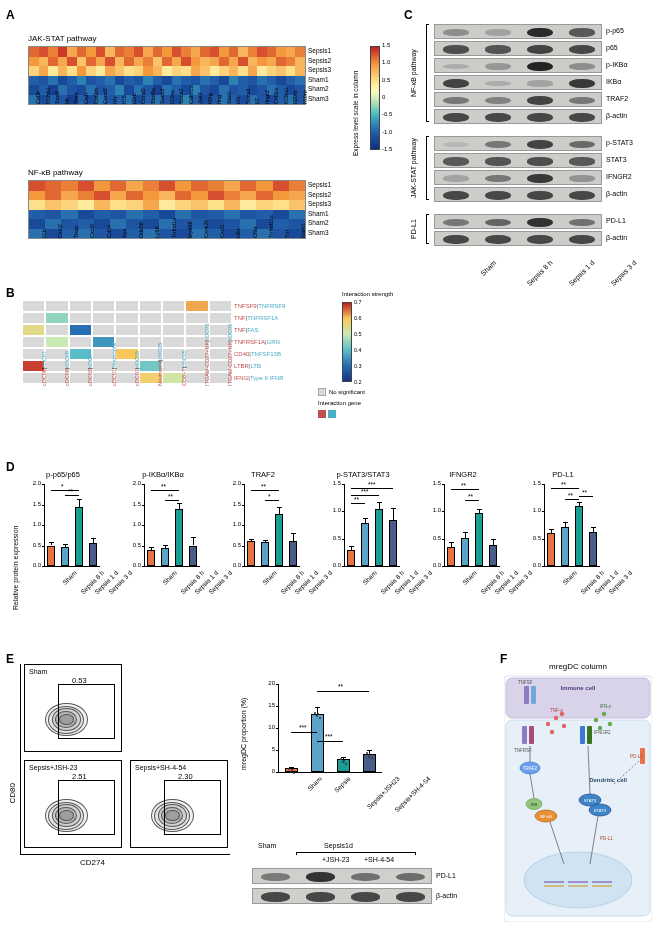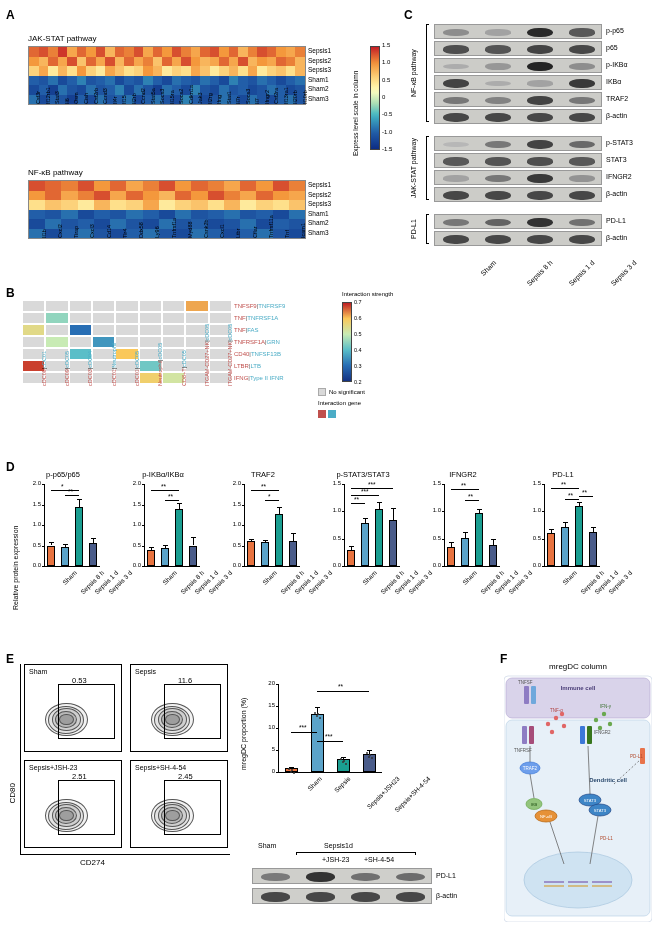--- a/index.html
+++ b/index.html
@@ -866,49 +866,39 @@
     <div class="flow-box" style="left: 8px; top: 0px; width: 98px; height: 88px;">
       <div style="position: absolute; left: 4px; top: 3px; font-size: 7px;">Sham</div>
       <div class="contour" style="left: 19.66px; top: 37.81px; width: 43px; height: 33.5px; background: rgb(242, 242, 242); border-color: rgb(85, 85, 85);"></div>
       <div class="contour" style="left: 23.16px; top: 40.56px; width: 36px; height: 28px; background: rgb(226, 226, 226); border-color: rgb(85, 85, 85);"></div>
       <div class="contour" style="left: 26.66px; top: 43.31px; width: 29px; height: 22.5px; background: rgb(207, 207, 207); border-color: rgb(85, 85, 85);"></div>
       <div class="contour" style="left: 30.16px; top: 46.06px; width: 22px; height: 17px; background: rgb(184, 184, 184); border-color: rgb(85, 85, 85);"></div>
       <div class="contour" style="left: 33.66px; top: 48.81px; width: 15px; height: 11.5px; background: rgb(158, 158, 158); border-color: rgb(85, 85, 85);"></div>
       <div class="gate" style="left: 33.32px; top: 19.36px; width: 56.84px; height: 54.56px;"></div>
       <div style="position: absolute; left: 47.04px; top: 11.44px; font-size: 7.5px;">0.53</div>
     </div>
-    <div class="flow-box" style="left: 114px; top: 0px; width: 98px; height: 88px;">
-      <div style="position: absolute; left: 4px; top: 3px; font-size: 7px;">Sepsis</div>
-      <div class="contour" style="left: 19.66px; top: 37.81px; width: 43px; height: 33.5px; background: rgb(242, 242, 242); border-color: rgb(85, 85, 85);"></div>
-      <div class="contour" style="left: 23.16px; top: 40.56px; width: 36px; height: 28px; background: rgb(226, 226, 226); border-color: rgb(85, 85, 85);"></div>
-      <div class="contour" style="left: 26.66px; top: 43.31px; width: 29px; height: 22.5px; background: rgb(207, 207, 207); border-color: rgb(85, 85, 85);"></div>
-      <div class="contour" style="left: 30.16px; top: 46.06px; width: 22px; height: 17px; background: rgb(184, 184, 184); border-color: rgb(85, 85, 85);"></div>
-      <div class="contour" style="left: 33.66px; top: 48.81px; width: 15px; height: 11.5px; background: rgb(158, 158, 158); border-color: rgb(85, 85, 85);"></div>
-      <div class="gate" style="left: 33.32px; top: 19.36px; width: 56.84px; height: 54.56px;"></div>
-      <div style="position: absolute; left: 47.04px; top: 11.44px; font-size: 7.5px;">11.6</div>
-    </div>
     <div class="flow-box" style="left: 8px; top: 96px; width: 98px; height: 88px;">
       <div style="position: absolute; left: 4px; top: 3px; font-size: 7px;">Sepsis+JSH-23</div>
       <div class="contour" style="left: 19.66px; top: 37.81px; width: 43px; height: 33.5px; background: rgb(242, 242, 242); border-color: rgb(85, 85, 85);"></div>
       <div class="contour" style="left: 23.16px; top: 40.56px; width: 36px; height: 28px; background: rgb(226, 226, 226); border-color: rgb(85, 85, 85);"></div>
       <div class="contour" style="left: 26.66px; top: 43.31px; width: 29px; height: 22.5px; background: rgb(207, 207, 207); border-color: rgb(85, 85, 85);"></div>
       <div class="contour" style="left: 30.16px; top: 46.06px; width: 22px; height: 17px; background: rgb(184, 184, 184); border-color: rgb(85, 85, 85);"></div>
       <div class="contour" style="left: 33.66px; top: 48.81px; width: 15px; height: 11.5px; background: rgb(158, 158, 158); border-color: rgb(85, 85, 85);"></div>
       <div class="gate" style="left: 33.32px; top: 19.36px; width: 56.84px; height: 54.56px;"></div>
       <div style="position: absolute; left: 47.04px; top: 11.44px; font-size: 7.5px;">2.51</div>
     </div>
     <div class="flow-box" style="left: 114px; top: 96px; width: 98px; height: 88px;">
       <div style="position: absolute; left: 4px; top: 3px; font-size: 7px;">Sepsis+SH-4-54</div>
       <div class="contour" style="left: 19.66px; top: 37.81px; width: 43px; height: 33.5px; background: rgb(242, 242, 242); border-color: rgb(85, 85, 85);"></div>
       <div class="contour" style="left: 23.16px; top: 40.56px; width: 36px; height: 28px; background: rgb(226, 226, 226); border-color: rgb(85, 85, 85);"></div>
       <div class="contour" style="left: 26.66px; top: 43.31px; width: 29px; height: 22.5px; background: rgb(207, 207, 207); border-color: rgb(85, 85, 85);"></div>
       <div class="contour" style="left: 30.16px; top: 46.06px; width: 22px; height: 17px; background: rgb(184, 184, 184); border-color: rgb(85, 85, 85);"></div>
       <div class="contour" style="left: 33.66px; top: 48.81px; width: 15px; height: 11.5px; background: rgb(158, 158, 158); border-color: rgb(85, 85, 85);"></div>
       <div class="gate" style="left: 33.32px; top: 19.36px; width: 56.84px; height: 54.56px;"></div>
-      <div style="position: absolute; left: 47.04px; top: 11.44px; font-size: 7.5px;">2.45</div>
+      <div style="position: absolute; left: 47.04px; top: 11.44px; font-size: 7.5px;">2.30</div>
     </div>
     <div style="position: absolute; left: 4px; top: 0px; width: 0.8px; height: 190px; background: rgb(0, 0, 0);"></div>
     <div style="position: absolute; left: 4px; top: 190px; width: 210px; height: 0.8px; background: rgb(0, 0, 0);"></div>
     <div class="vlabel" style="position: absolute; left: -8px; top: 118.8px; font-size: 8px;">CD80</div>
     <div style="position: absolute; left: 64px; top: 194px; font-size: 8px;">CD274</div>
     <div style="position: absolute; left: 236px; top: 6px; width: 144px; height: 158px;">
       <div class="axis-line" style="left: 26px; top: 102px; width: 104px; height: 0.8px;"></div>
       <div class="axis-line" style="left: 26px; top: 14px; width: 0.8px; height: 88px;"></div>
       <div class="tickl" style="left: 0px; top: 98px; width: 23px; text-align: right;">0</div>
       <div class="axis-line" style="left: 23.5px; top: 102px; width: 2.5px; height: 0.8px;"></div>

